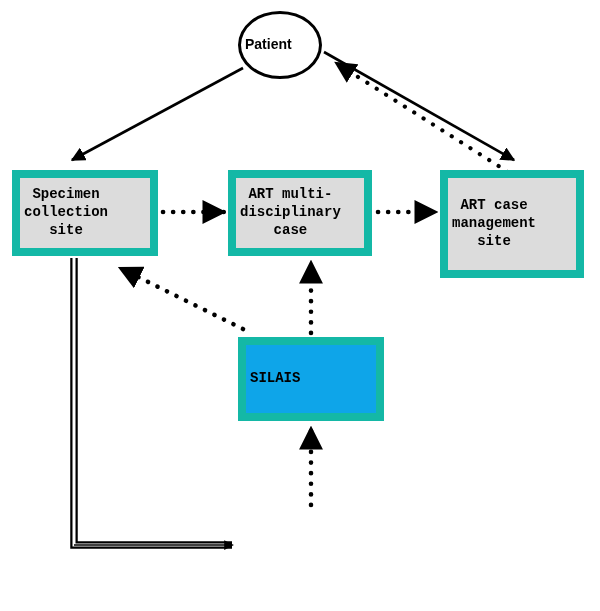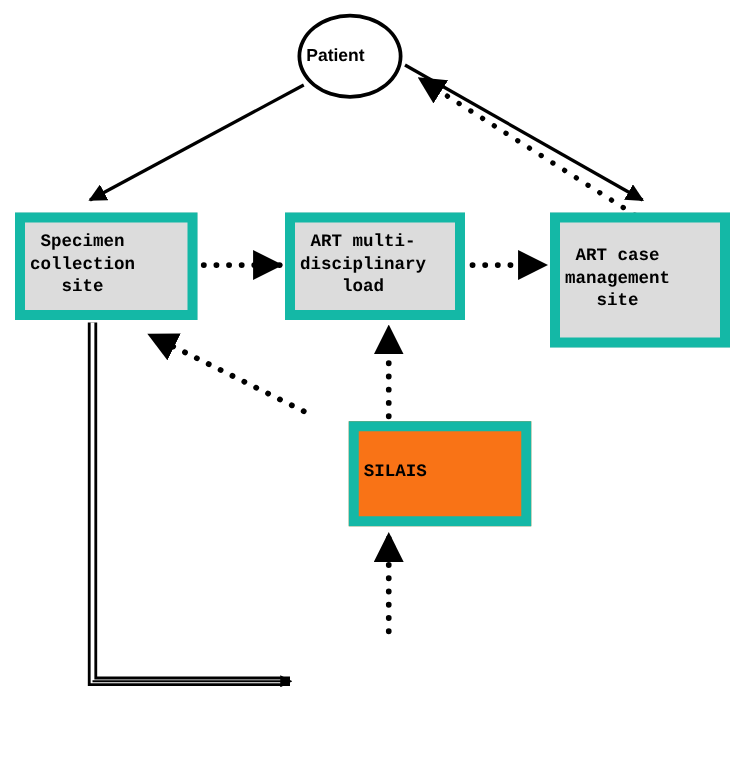--- a/index.html
+++ b/index.html
@@ -38,22 +38,21 @@
     z-index: 2;
   }
   .node-box {
     border: 8px solid #14b8a6;
     font-family: Liberation Mono, monospace;
   }
   .node-shaded {
     background: #dcdcdc;
   }
   .node-plain {
-    background: #f97316;
-    margin-left: 41px;
+    background: #0ea5e9;
   }
   .node-ellipse {
     border: 3px solid #000000;
     background: #ffffff;
     border-radius: 50%;
   }
   .node-label {
     display: block;
     white-space: pre-line;
     padding: 0 4px;
@@ -122,21 +121,21 @@
 
   <div class="node node-box node-shaded" style="left:12px; top:170px; width:146px; height:86px;">
     <span class="node-label">Specimen
 collection
 site</span>
   </div>
 
   <div class="node node-box node-shaded" style="left:228px; top:170px; width:144px; height:86px;">
     <span class="node-label">ART multi-
 disciplinary
-load</span>
+case</span>
   </div>
 
   <div class="node node-box node-shaded" style="left:440px; top:170px; width:144px; height:108px;">
     <span class="node-label">ART case
 management
 site</span>
   </div>
 
   <div class="node node-box node-plain" style="left:238px; top:337px; width:146px; height:84px;">
     <span class="node-label">SILAIS</span>

